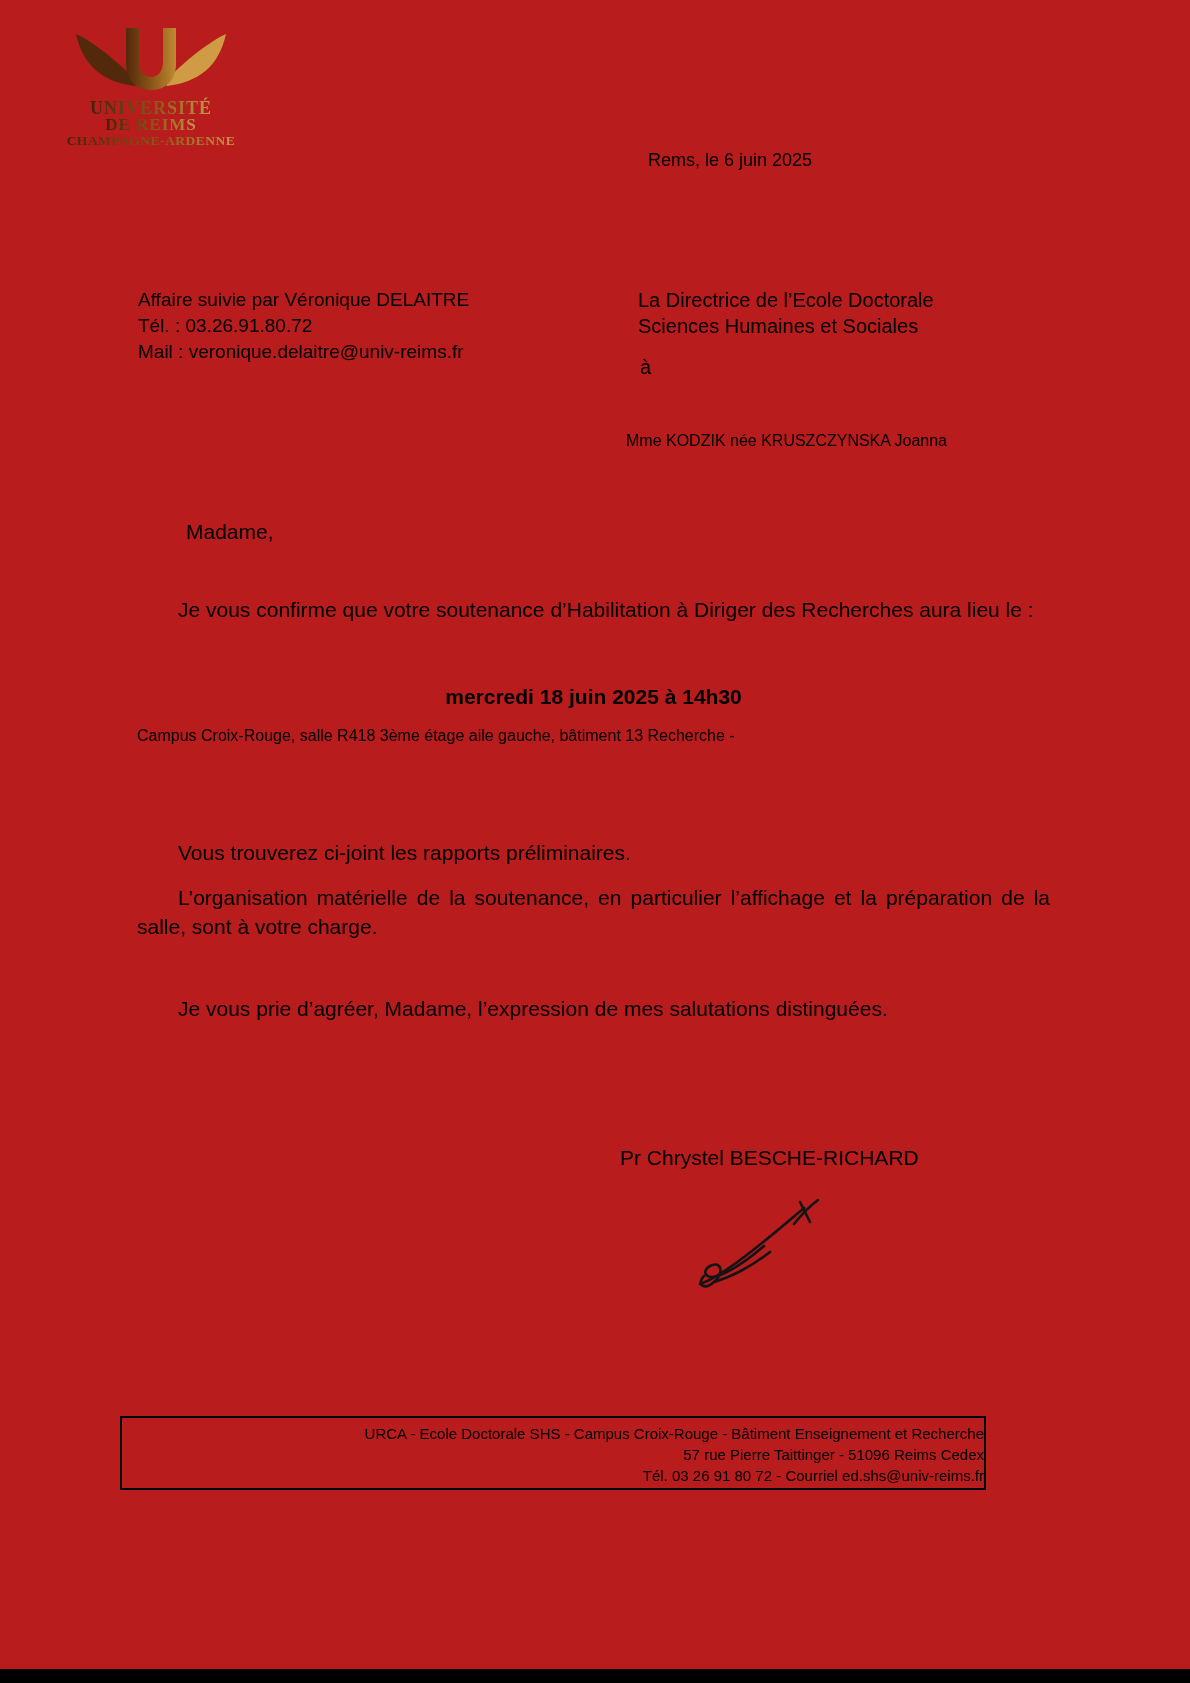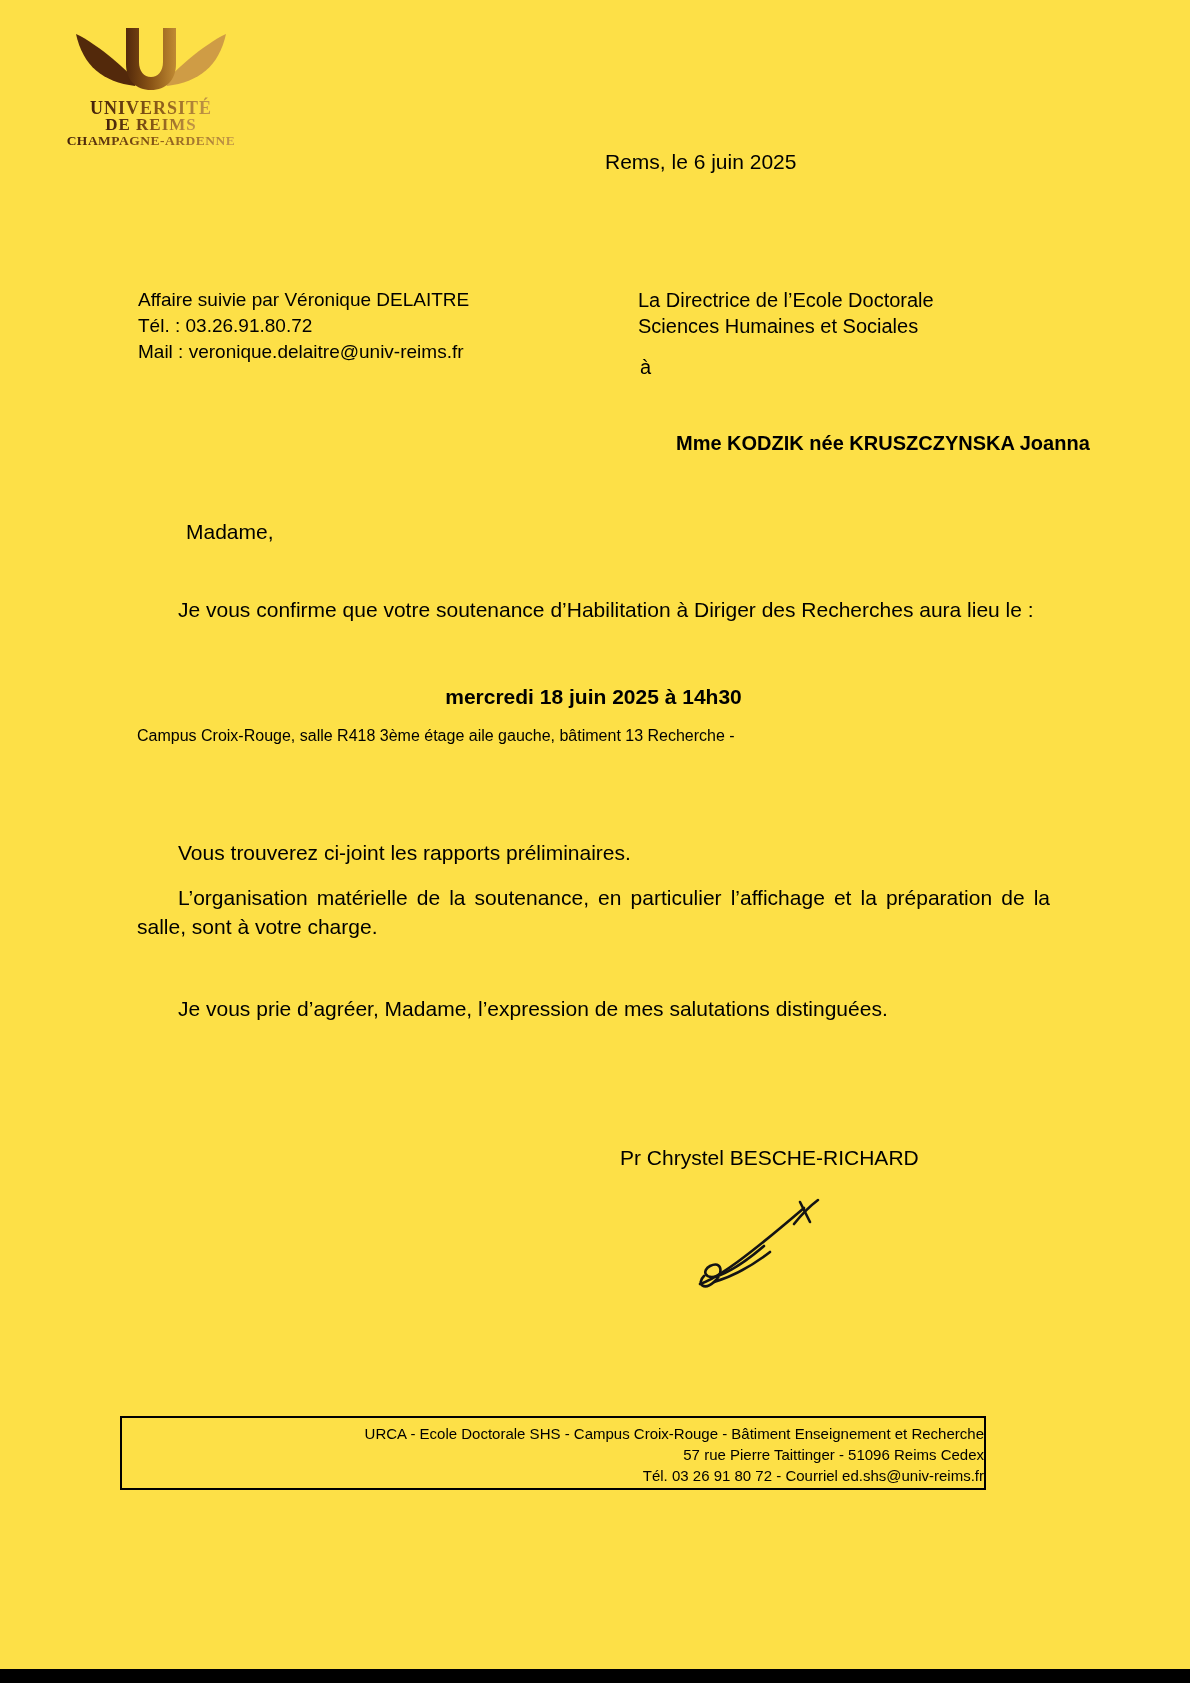--- a/index.html
+++ b/index.html
@@ -1,43 +1,43 @@
 <!DOCTYPE html>
 <html><head>
 <meta charset="utf-8">
 <style>
   html, body { margin: 0; padding: 0; background: #ffffff; }
   .page {
     position: relative;
     width: 1190px;
     height: 1683px;
-    background: #fde047;
+    background: #b91c1c;
     font-family: "Liberation Sans", "DejaVu Sans", sans-serif;
     color: #000000;
     overflow: hidden;
   }
 
   .logo-svg { position: absolute; left: 55px; top: 22px; width: 260px; height: 132px; }
 
   .date-line {
-    position: absolute; left: 605px; top: 150px;
-    font-size: 21px; white-space: nowrap;
+    position: absolute; left: 648px; top: 150px;
+    font-size: 18px; white-space: nowrap;
   }
 
   .sender-block {
     position: absolute; left: 138px; top: 287px;
     font-size: 19px; line-height: 26px; white-space: nowrap;
   }
 
   .recipient-block {
     position: absolute; left: 638px; top: 287px;
     font-size: 20px; line-height: 26px; white-space: nowrap;
   }
   .recipient-a { position: absolute; left: 640px; top: 356px; font-size: 20px; }
-  .recipient-name { position: absolute; left: 676px; top: 432px; font-size: 20px; white-space: nowrap; font-weight: bold; }
+  .recipient-name { position: absolute; left: 626px; top: 432px; font-size: 16px; white-space: nowrap; }
 
   .salutation { position: absolute; left: 186px; top: 520px; font-size: 21px; }
 
   .para {
     position: absolute; left: 137px; width: 913px;
     font-size: 21px; line-height: 29px;
     text-align: justify; text-indent: 41px;
   }
   .para1 { top: 595px; }
   .para3 { top: 883px; }

